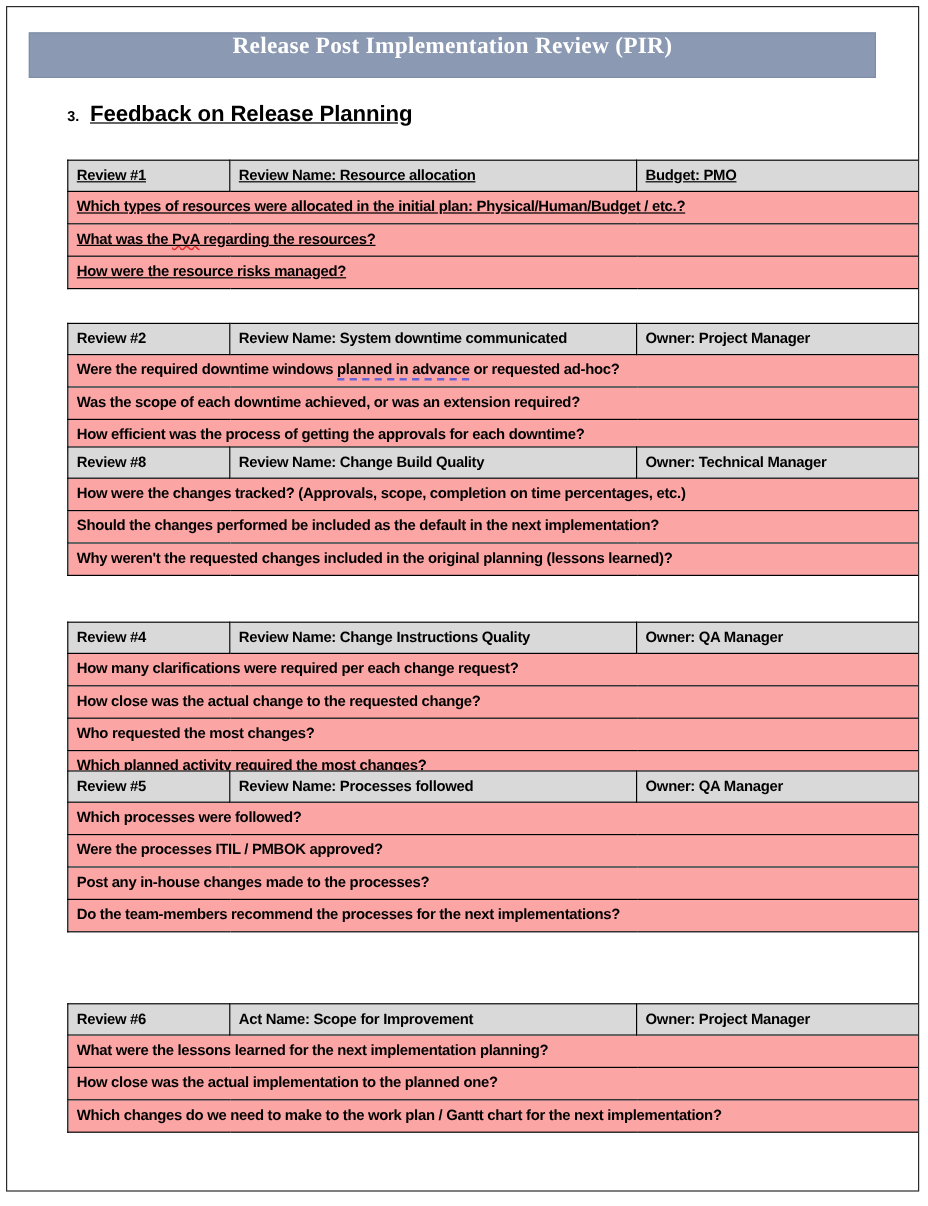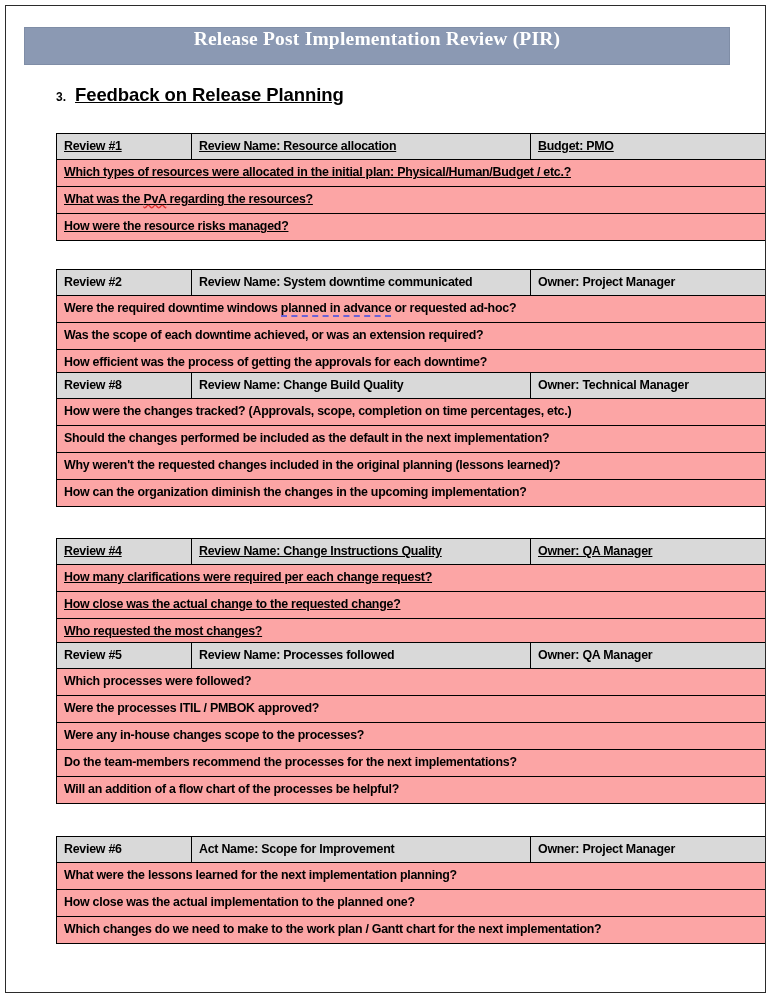--- a/index.html
+++ b/index.html
@@ -179,26 +179,23 @@
           </tr>
           <tr class="q">
             <td colspan="3">How were the changes tracked? (Approvals, scope, completion on time percentages, etc.)</td>
           </tr>
           <tr class="q">
             <td colspan="3">Should the changes performed be included as the default in the next implementation?</td>
           </tr>
           <tr class="q">
             <td colspan="3">Why weren't the requested changes included in the original planning (lessons learned)?</td>
           </tr>
-          <tr class="q">
-            <td colspan="3">How can the organization diminish the changes in the upcoming implementation?</td>
-          </tr>
-        </tbody>
-      </table>
-      <table class="review-table" style="top: 532px; text-decoration: underline;">
+        </tbody>
+      </table>
+      <table class="review-table" style="top: 512px;">
         <tbody>
           <tr class="head">
             <td class="col-a">Review #4</td>
             <td class="col-b">Review Name: Change Instructions Quality</td>
             <td class="col-c">Owner: QA Manager</td>
           </tr>
           <tr class="q">
             <td colspan="3">How many clarifications were required per each change request?</td>
           </tr>
           <tr class="q">
@@ -219,27 +216,24 @@
             <td class="col-b">Review Name: Processes followed</td>
             <td class="col-c">Owner: QA Manager</td>
           </tr>
           <tr class="q">
             <td colspan="3">Which processes were followed?</td>
           </tr>
           <tr class="q">
             <td colspan="3">Were the processes ITIL / PMBOK approved?</td>
           </tr>
           <tr class="q">
-            <td colspan="3">Were any in-house changes scope to the processes?</td>
+            <td colspan="3">Post any in-house changes made to the processes?</td>
           </tr>
           <tr class="q">
             <td colspan="3">Do the team-members recommend the processes for the next implementations?</td>
-          </tr>
-          <tr class="q">
-            <td colspan="3">Will an addition of a flow chart of the processes be helpful?</td>
           </tr>
         </tbody>
       </table>
       <table class="review-table" style="top: 830px;">
         <tbody>
           <tr class="head">
             <td class="col-a">Review #6</td>
             <td class="col-b">Act Name: Scope for Improvement</td>
             <td class="col-c">Owner: Project Manager</td>
           </tr>

